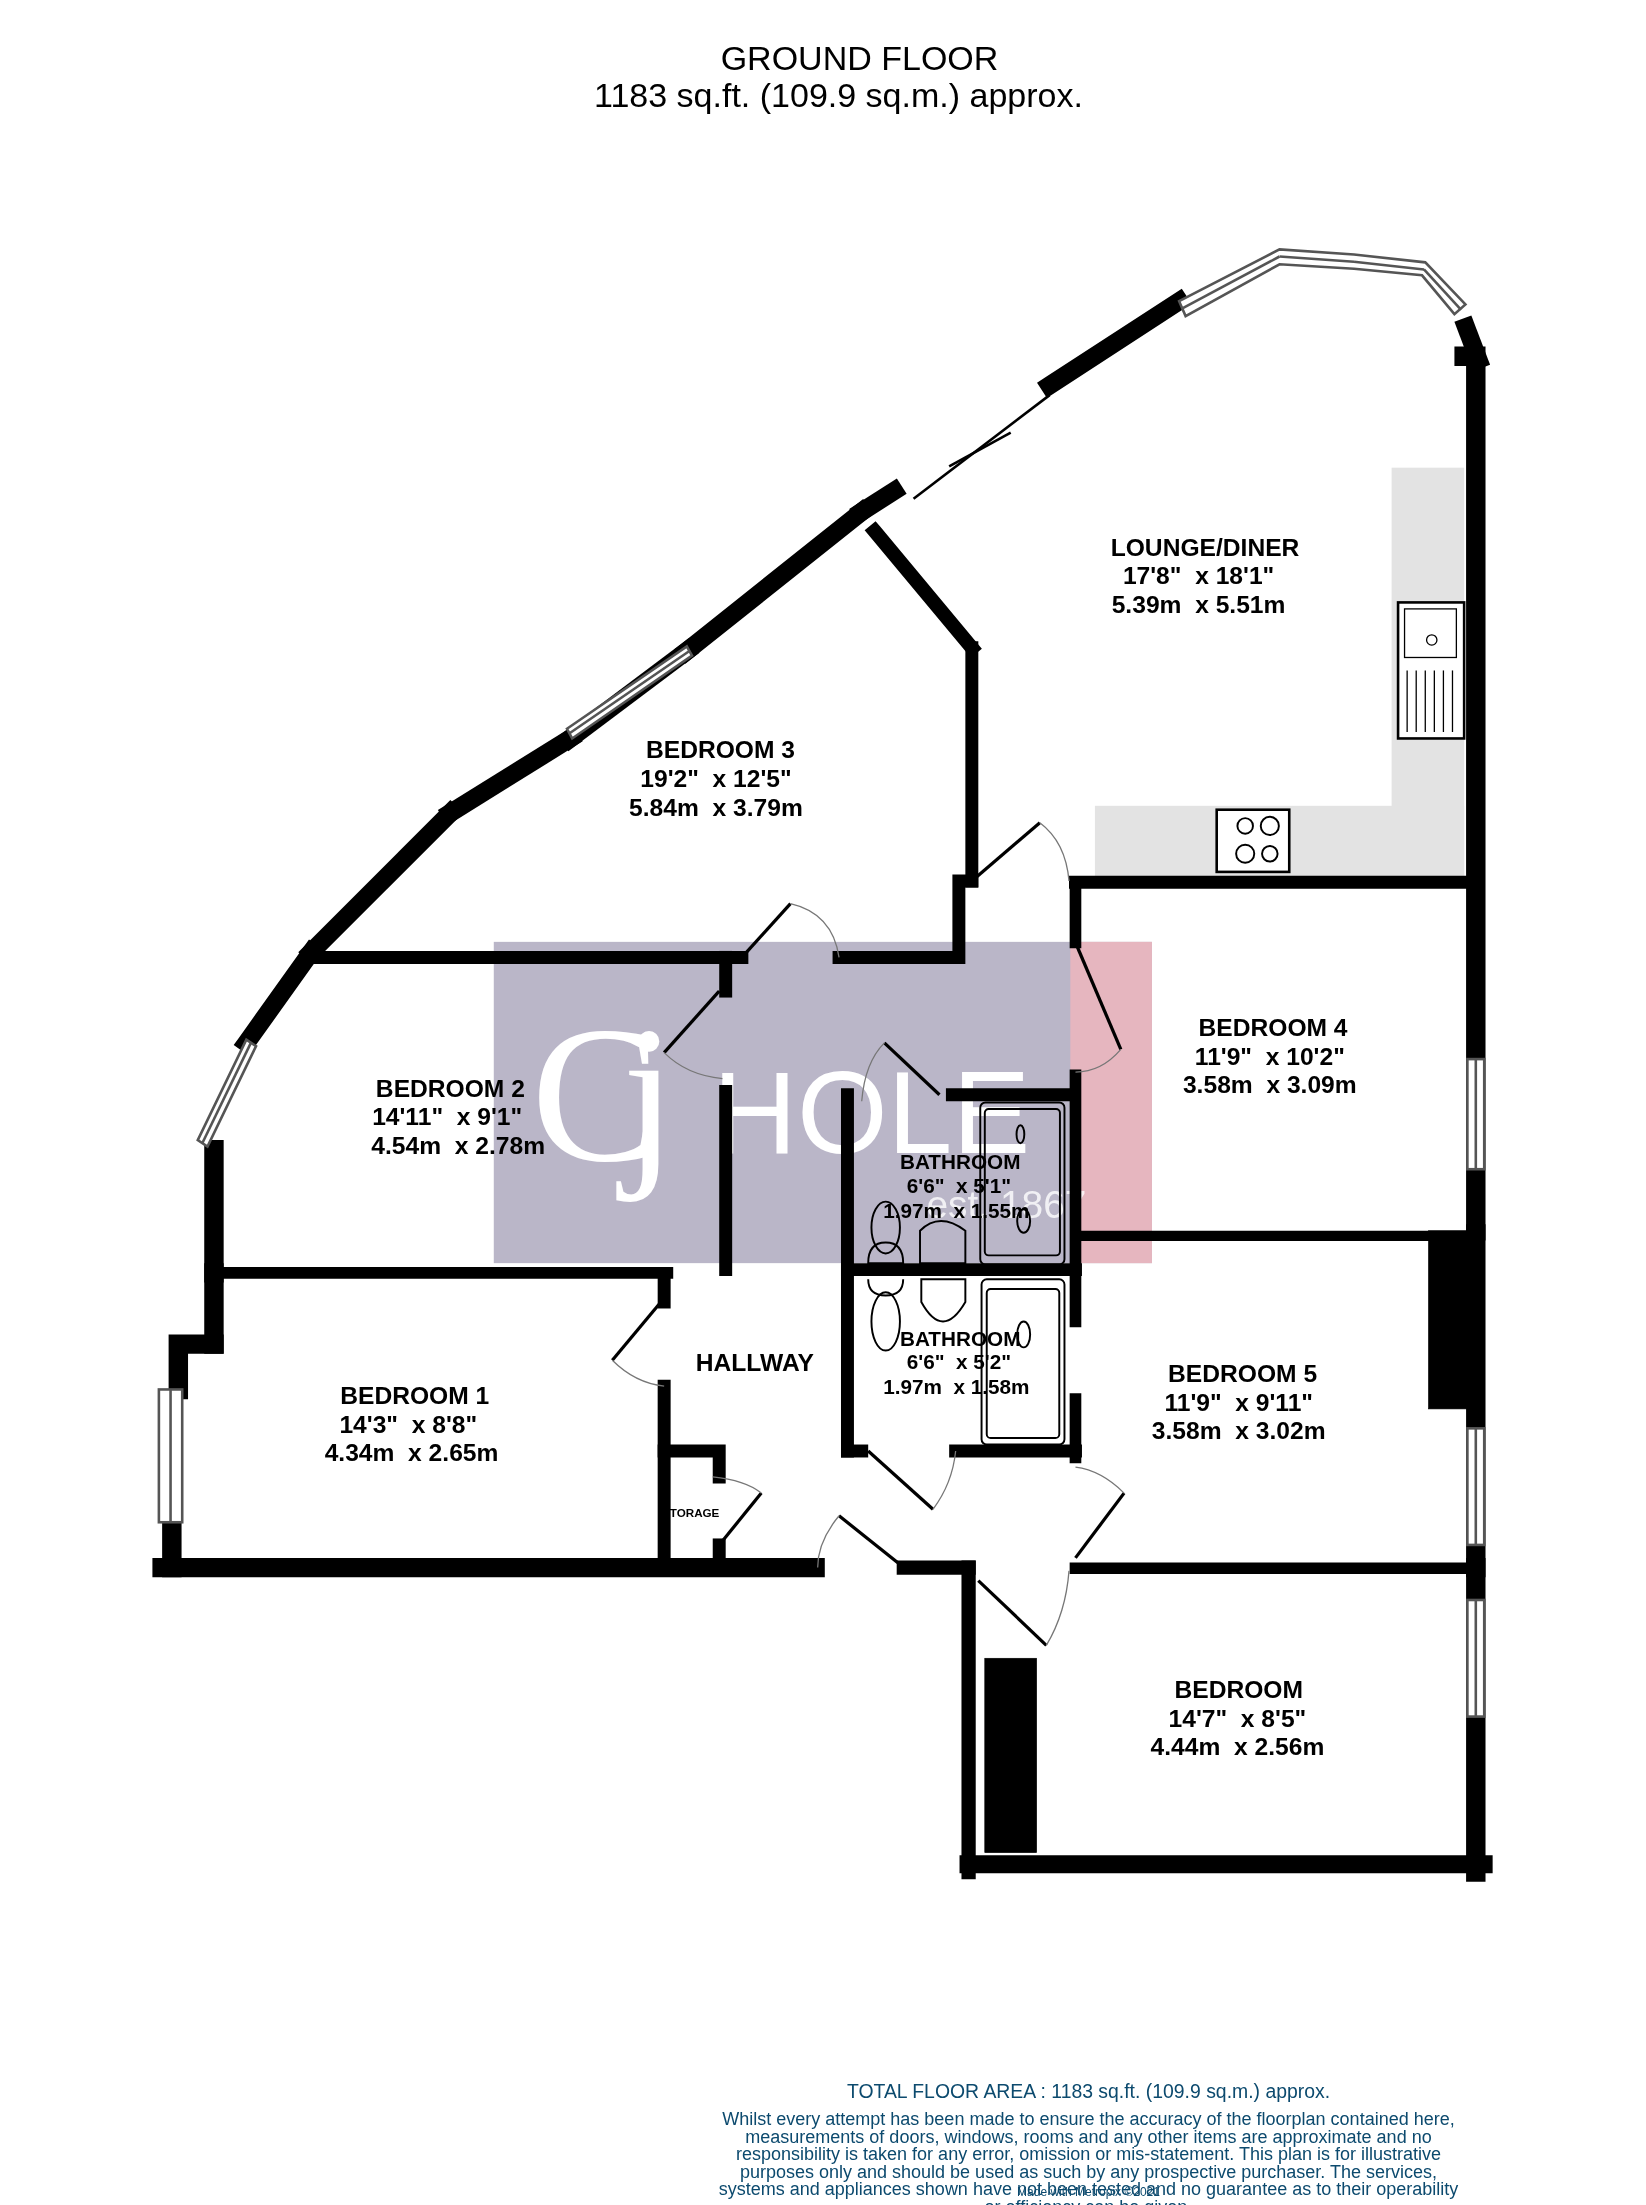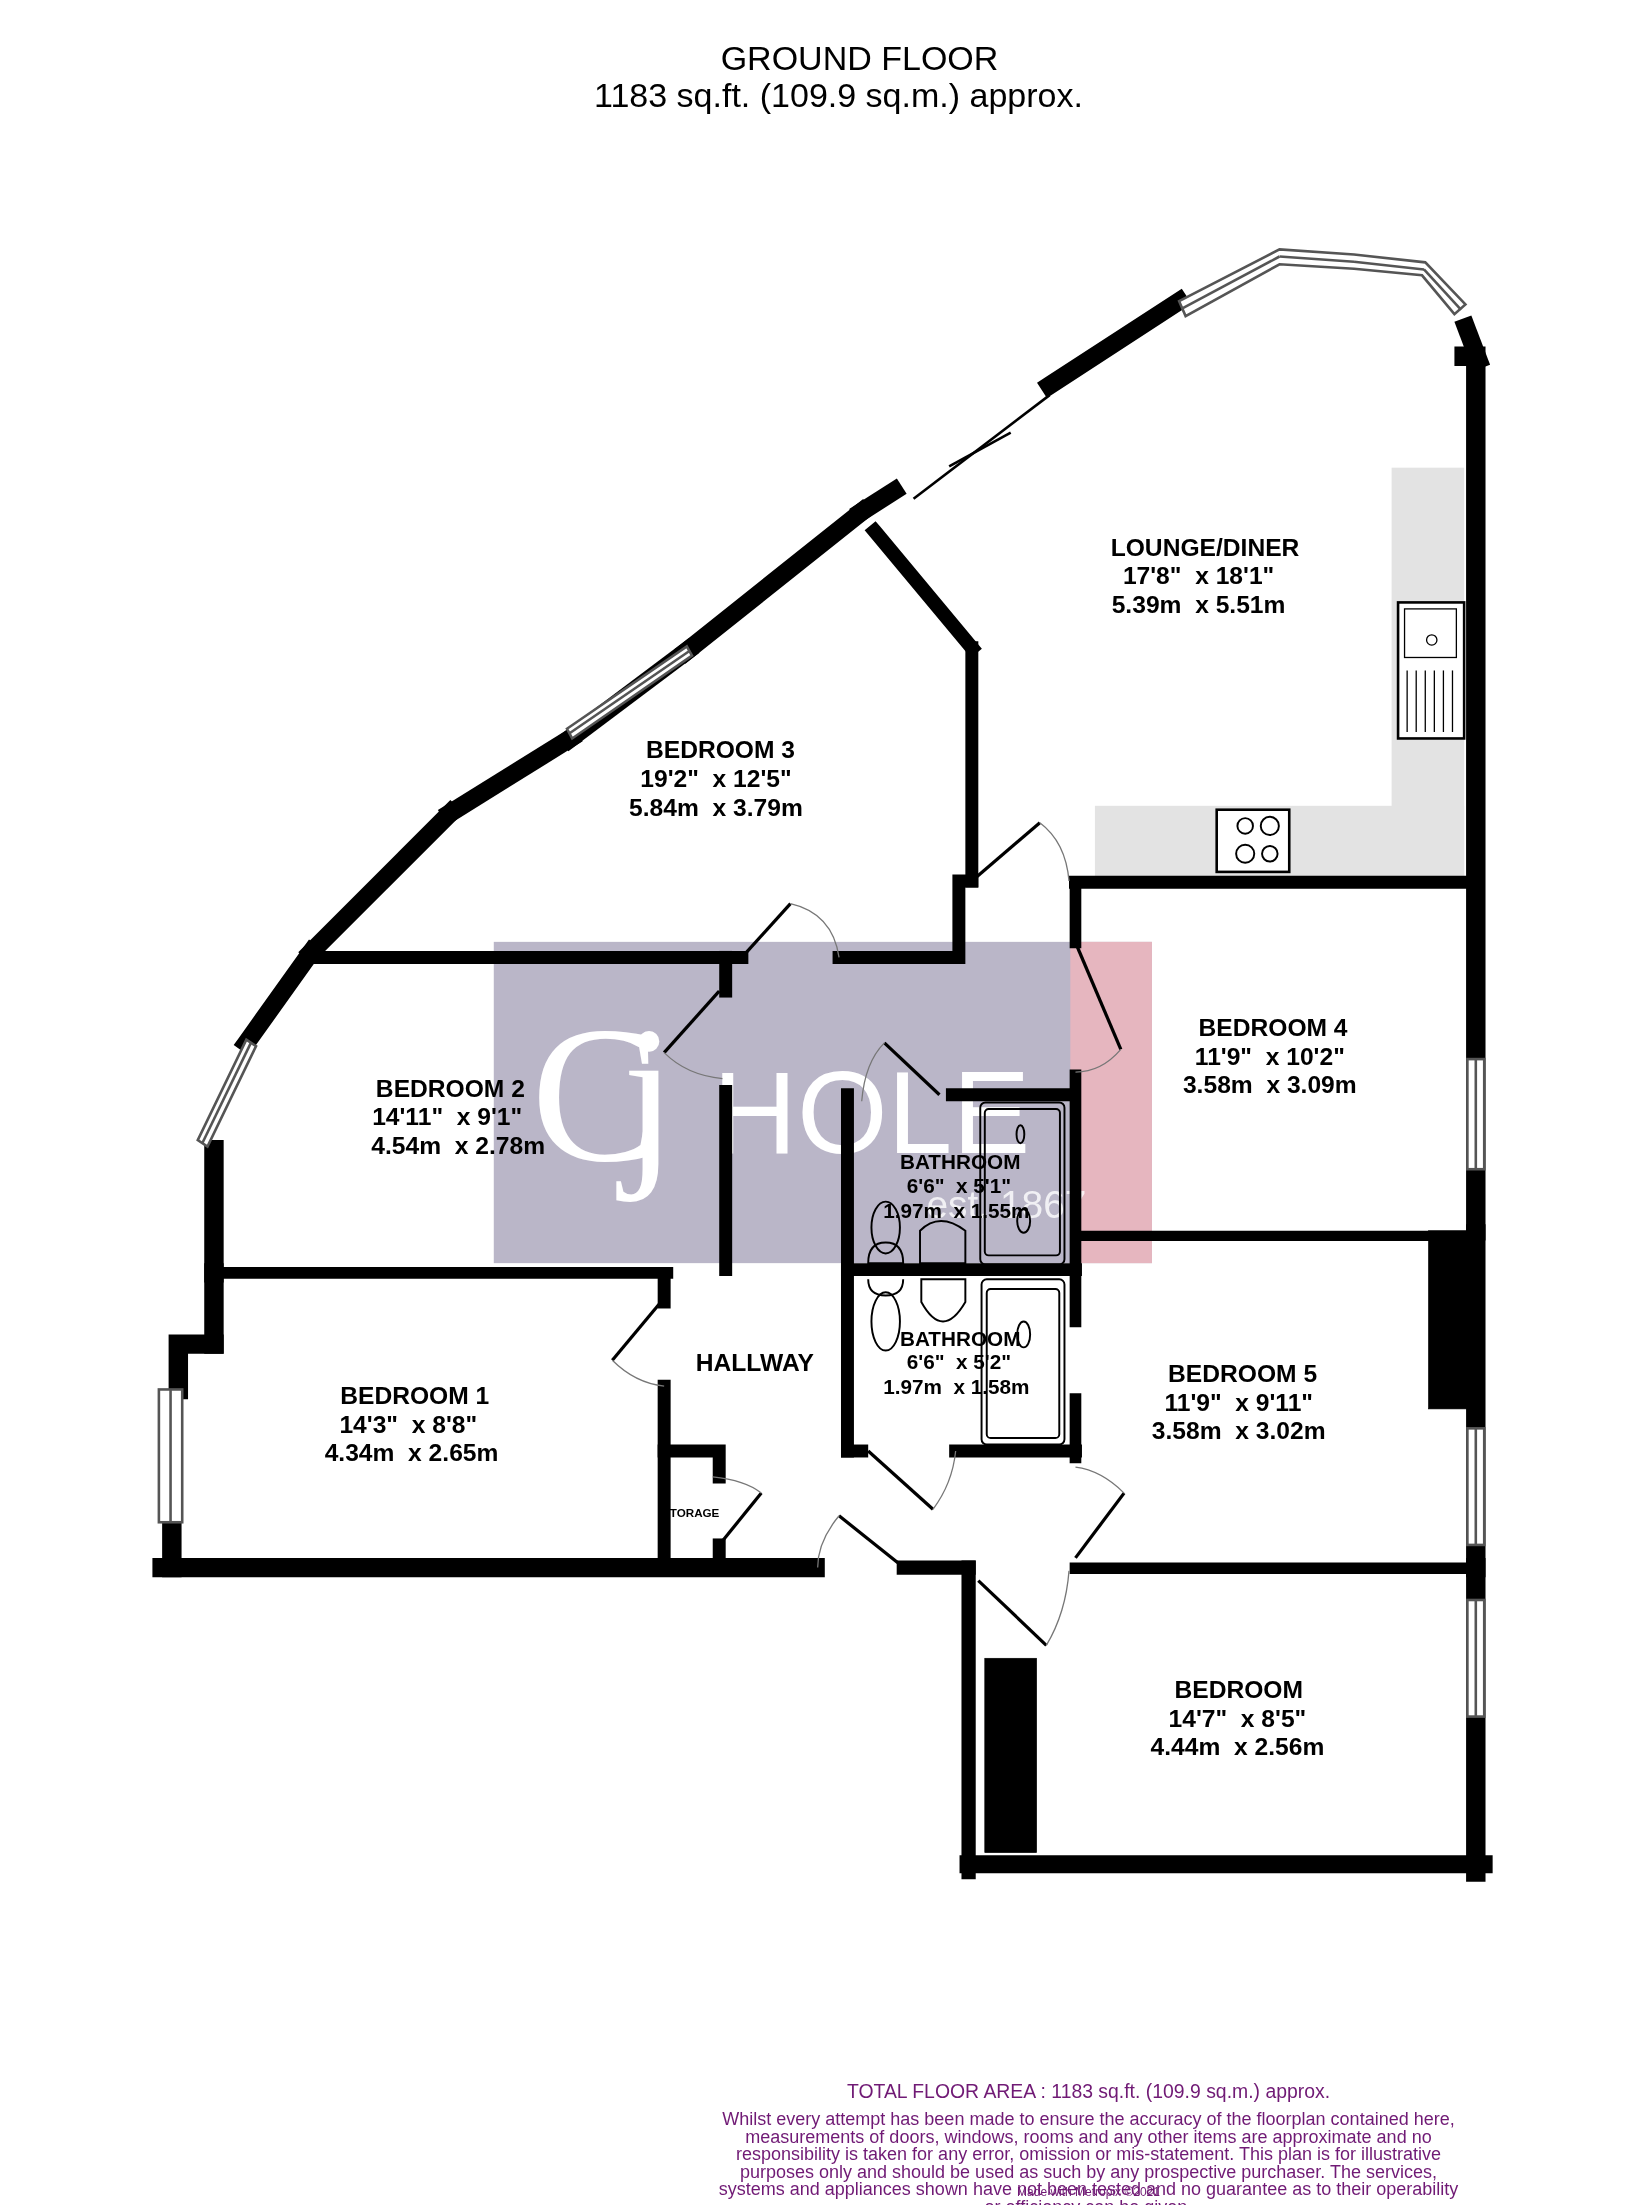--- a/index.html
+++ b/index.html
@@ -1,20 +1,20 @@
 <!DOCTYPE html>
 <html style="font-size:10.4px"><head>
 <meta charset="utf-8">
 <style>
   html, body { margin: 0; padding: 0; background: #ffffff; }
   body { width: 1647px; height: 2205px; position: relative; overflow: hidden; font-family: "Liberation Sans", sans-serif; }
   .title { position: absolute; left: 0; width: 1647px; text-align: center; color: #000; font-family: "Liberation Sans", sans-serif; padding-left: 36px; }
   #plan { position: absolute; left: 0; top: 0; width: 1647px; height: 2205px; }
   .room-label { font-family: "Liberation Sans", sans-serif; font-weight: bold; fill: #000; text-anchor: middle; }
-  .footer { position: absolute; left: 700px; width: 777px; text-align: center; color: #701a75; font-family: "Liberation Sans", sans-serif; }
+  .footer { position: absolute; left: 700px; width: 777px; text-align: center; color: #0c4a6e; font-family: "Liberation Sans", sans-serif; }
   .footer-total { top: 2080px; font-size: 19.4px; }
   .footer-disclaimer { top: 2111px; font-size: 18px; line-height: 17.5px; padding: 0 13px; box-sizing: border-box; }
 </style>
 </head>
 <body>
 
 <div class="title" style="top:39px;font-size:34px;">GROUND FLOOR</div>
 <div class="title" style="top:76px;font-size:34px;padding-left:30px;box-sizing:border-box;">1183 sq.ft. (109.9 sq.m.) approx.</div>
 
 <svg id="plan" viewBox="0 0 2542 3404" xmlns="http://www.w3.org/2000/svg">

